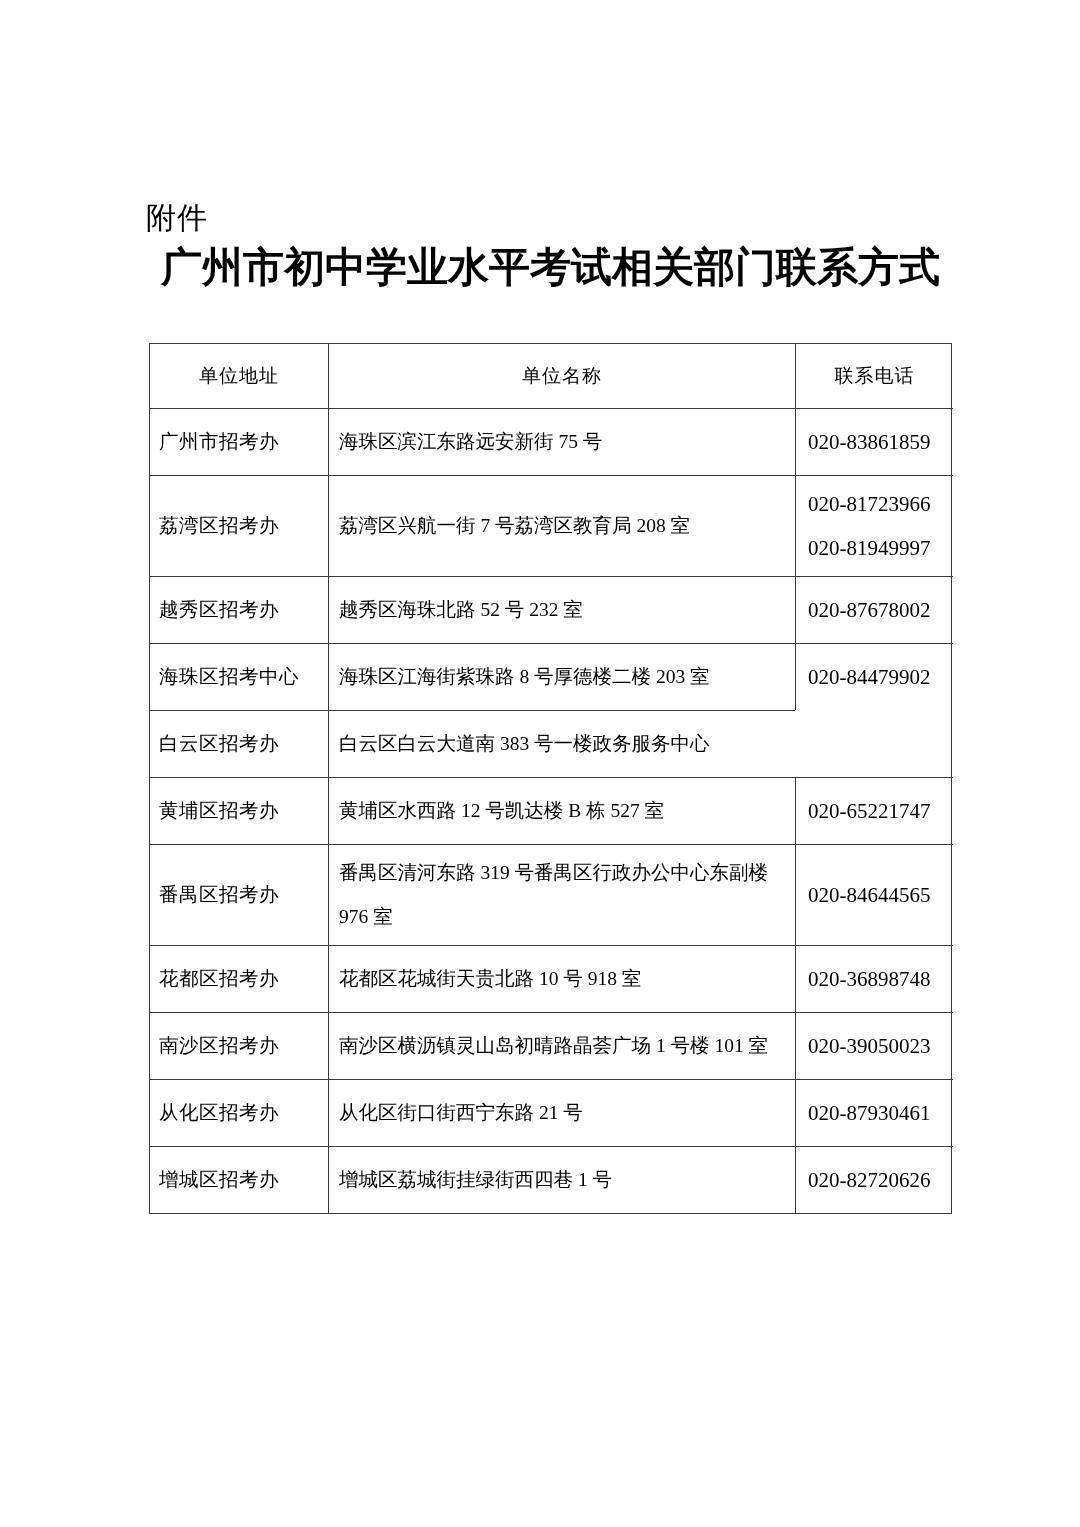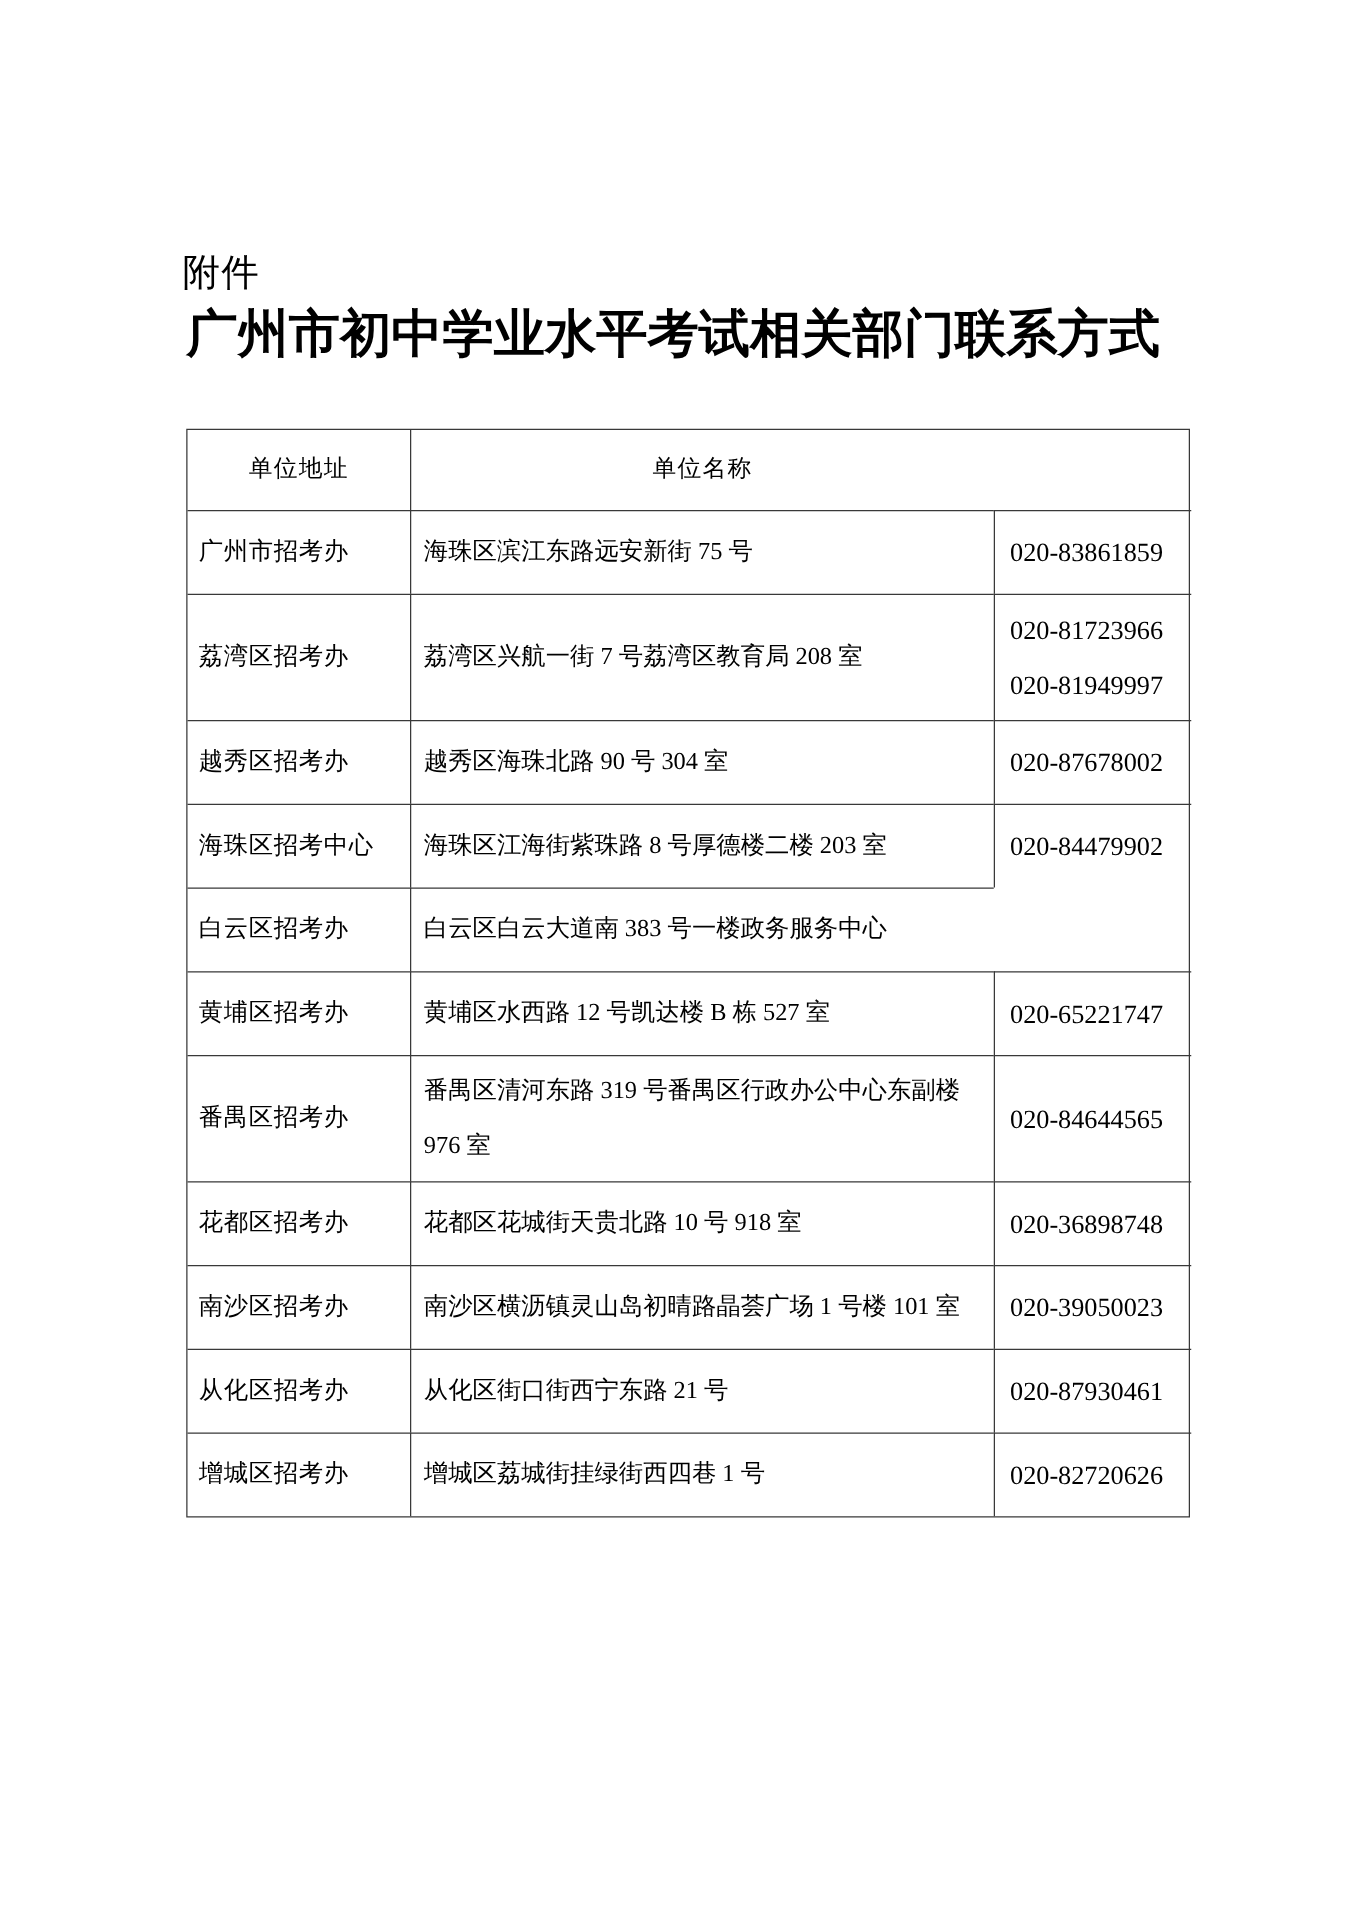--- a/index.html
+++ b/index.html
@@ -21,21 +21,21 @@
     left: 142px; top: 198px;
     font-family: "Liberation Sans", "DejaVu Sans", sans-serif;
     font-size: 30px; font-weight: 500;
     color: #000000;
     letter-spacing: 1px;
   }
   .doc-title {
     position: absolute;
     left: 145px; top: 240px;
     width: 803px;
-    text-align: left;
+    text-align: center;
     font-family: Liberation Mono, monospace;
     font-size: 41px; font-weight: 700;
     color: #000000;
     white-space: nowrap;
   }
   .contact-table {
     position: absolute;
     left: 145px; top: 343px;
     width: 803px;
     border: 1.5px solid #383838;
@@ -76,20 +76,21 @@
 
   <div class="attachment-label">附件</div>
 
   <div class="doc-title">广州市初中学业水平考试相关部门联系方式</div>
 
   <div class="contact-table">
 
     <div class="tr tr-header">
       <div class="td td-head">单位地址</div>
       <div class="td td-head">单位名称</div>
+      <div class="td td-head">联系电话</div>
     </div>
 
     <div class="tr tr-normal">
       <div class="td td-name">
           <span class="cell-line">广州市招考办</span>
         </div>
       <div class="td td-addr">
           <span class="cell-line">海珠区滨江东路远安新街 75 号</span>
         </div>
       <div class="td td-phone">
@@ -108,21 +109,21 @@
         <span class="cell-line">020-81723966</span>
         <span class="cell-line">020-81949997</span>
       </div>
     </div>
 
     <div class="tr tr-normal">
       <div class="td td-name">
           <span class="cell-line">越秀区招考办</span>
         </div>
       <div class="td td-addr">
-          <span class="cell-line">越秀区海珠北路 90 号 304 室</span>
+          <span class="cell-line">越秀区海珠北路 52 号 232 室</span>
         </div>
       <div class="td td-phone">
           <span class="cell-line">020-87678002</span>
         </div>
     </div>
 
     <div class="tr tr-normal">
       <div class="td td-name">
           <span class="cell-line">海珠区招考中心</span>
         </div>

